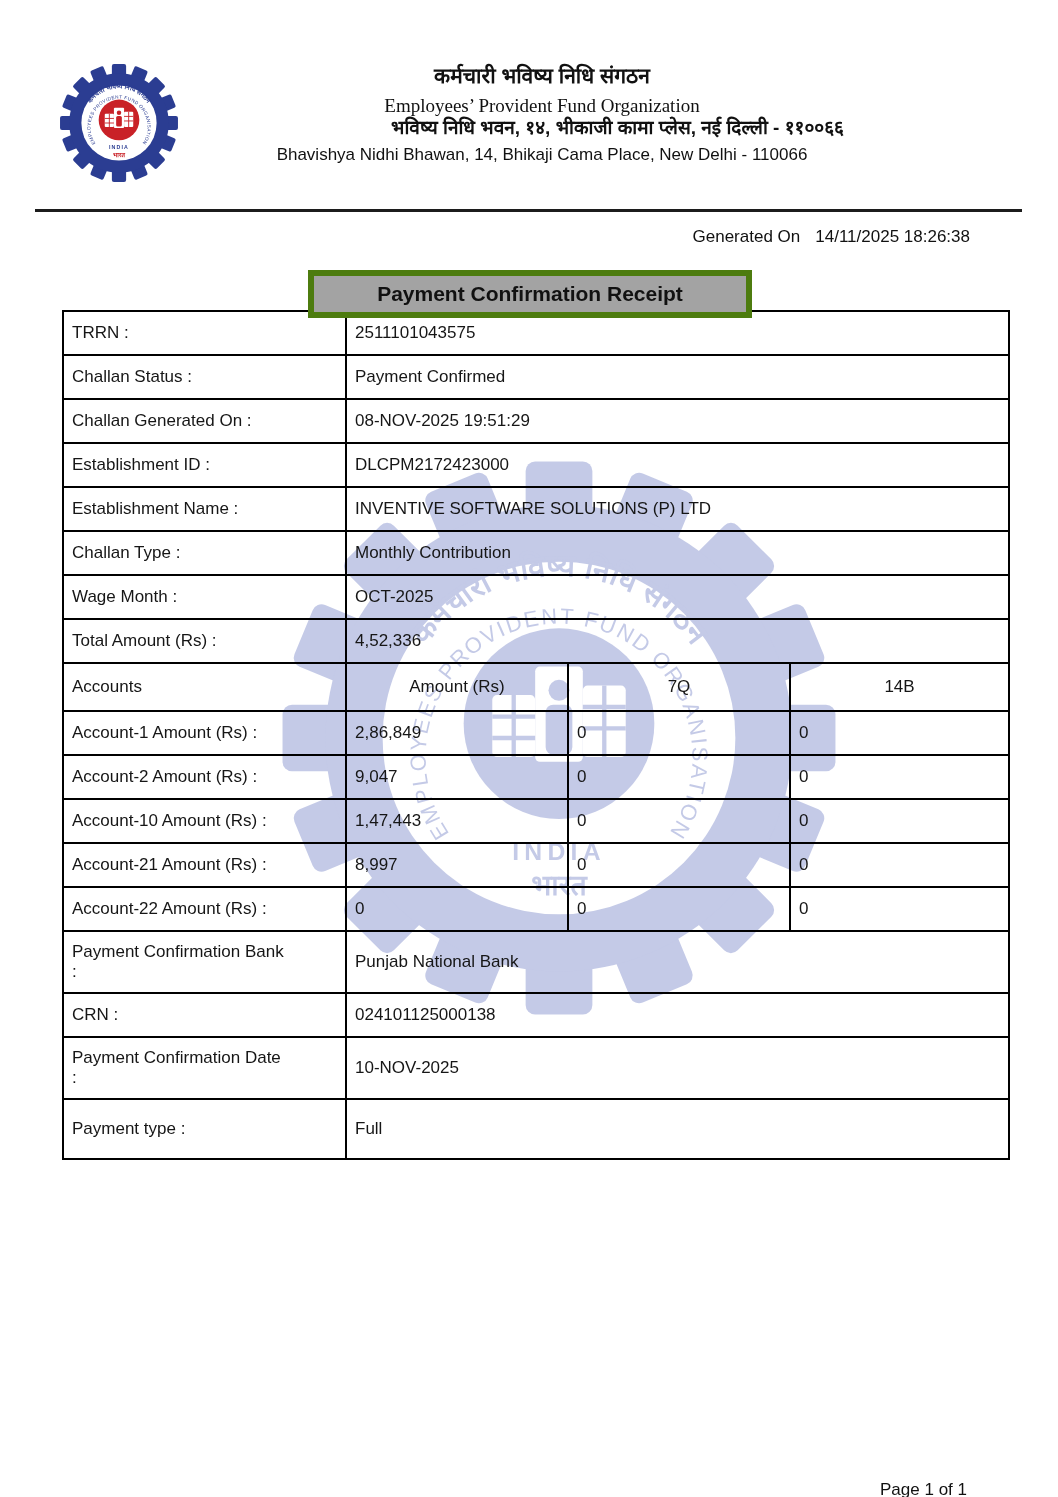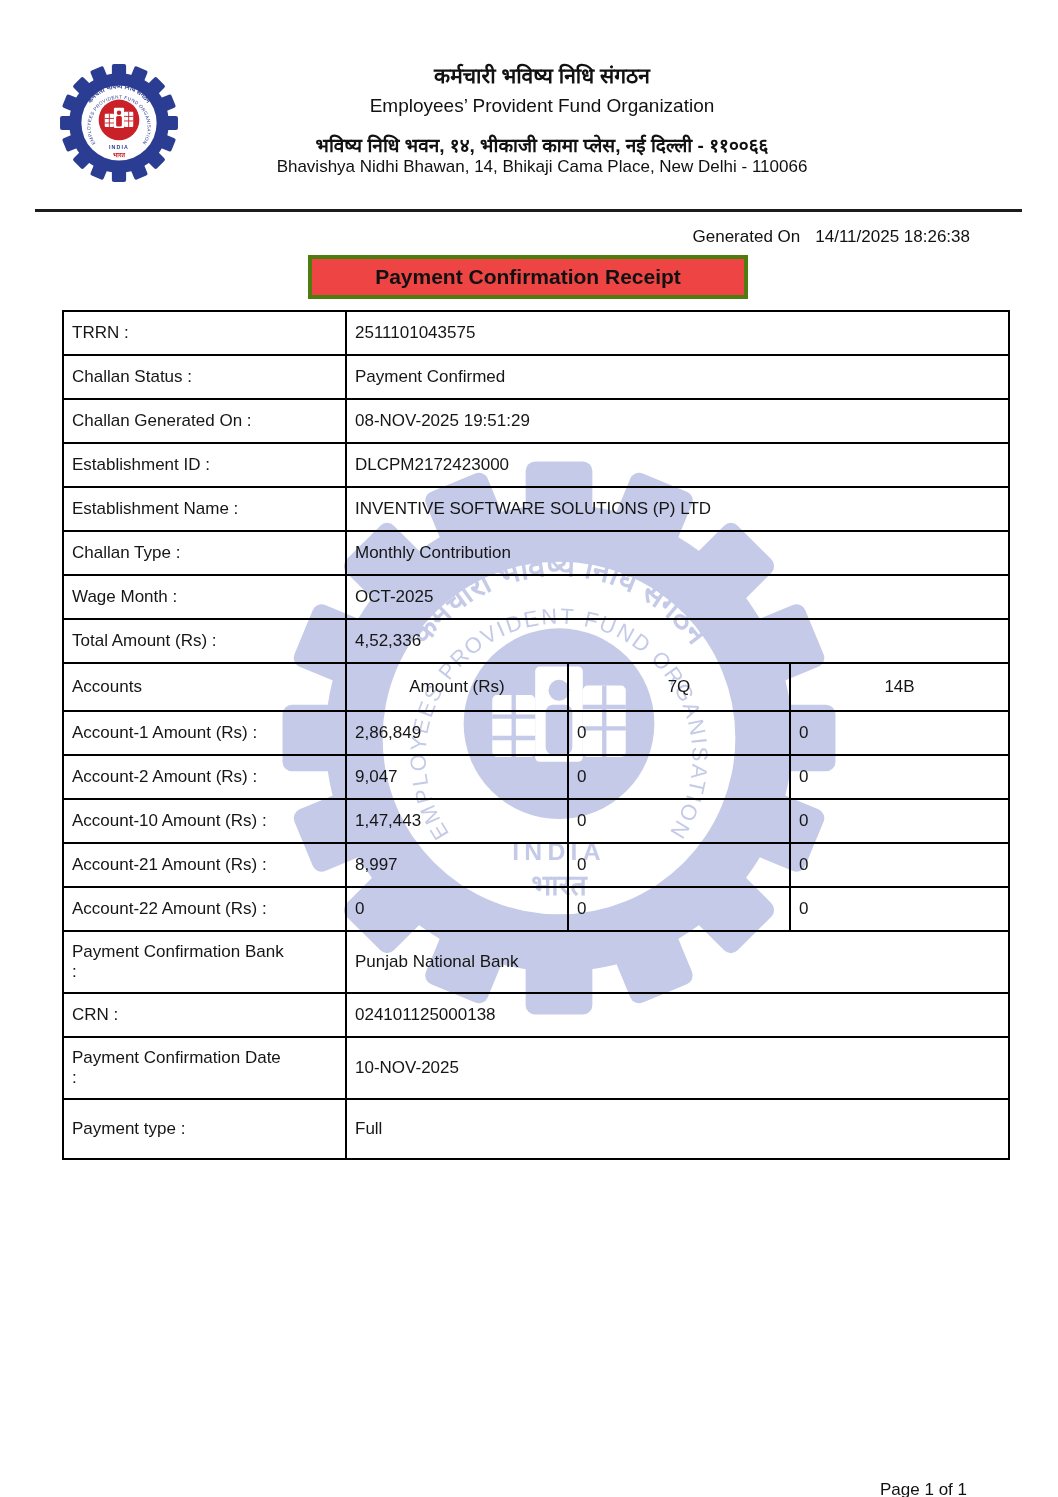--- a/index.html
+++ b/index.html
@@ -4,28 +4,28 @@
 <style>
   html,body{margin:0;padding:0;background:#fff;}
   .page{
     position:relative;width:1058px;height:1497px;background:#fff;
     font-family:"Liberation Sans",sans-serif;color:#111;overflow:hidden;
   }
   
   .logo{position:absolute;left:58px;top:62px;width:122px;height:122px;}
   .org{position:absolute;left:240px;top:64px;width:604px;text-align:center;line-height:1.15;}
   .org-hi{font-size:21px;font-weight:bold;margin-bottom:7px;}
-  .org-en{font-size:19px;margin-bottom:18px;}
-  .addr-hi{font-size:19px;font-weight:bold;}
+  .org-en{font-size:19px;font-family:Liberation Serif, serif;}
+  .addr-hi{font-size:19px;font-weight:bold;margin-bottom:6px;text-align:right;}
   .addr-en{font-size:17px;font-weight:normal;}
   .rule{position:absolute;left:35px;top:209px;width:987px;height:3px;background:#1c1c1c;}
   .generated{position:absolute;top:227px;right:88px;font-size:17px;display:flex;gap:15px;}
   .title-box{
-    position:absolute;left:308px;top:255px;width:432px;height:36px;
-    border:4px solid #4d7c0f;background:#ef4444;display:flex;align-items:center;justify-content:center;
+    position:absolute;left:308px;top:270px;width:432px;height:36px;
+    border:6px solid #4d7c0f;background:#a3a3a3;display:flex;align-items:center;justify-content:center;
     font-size:21px;font-weight:bold;z-index:2;
   }
   
   .watermark{position:absolute;left:273px;top:452px;width:572px;height:572px;opacity:0.32;z-index:0;}
   
   table.receipt{
     position:absolute;left:62px;top:310px;width:946px;z-index:1;
     border-collapse:collapse;table-layout:fixed;font-size:17px;color:#161616;
   }
   table.receipt td{border:2px solid #000;padding:0 8px;background:transparent;vertical-align:middle;overflow:hidden;}

